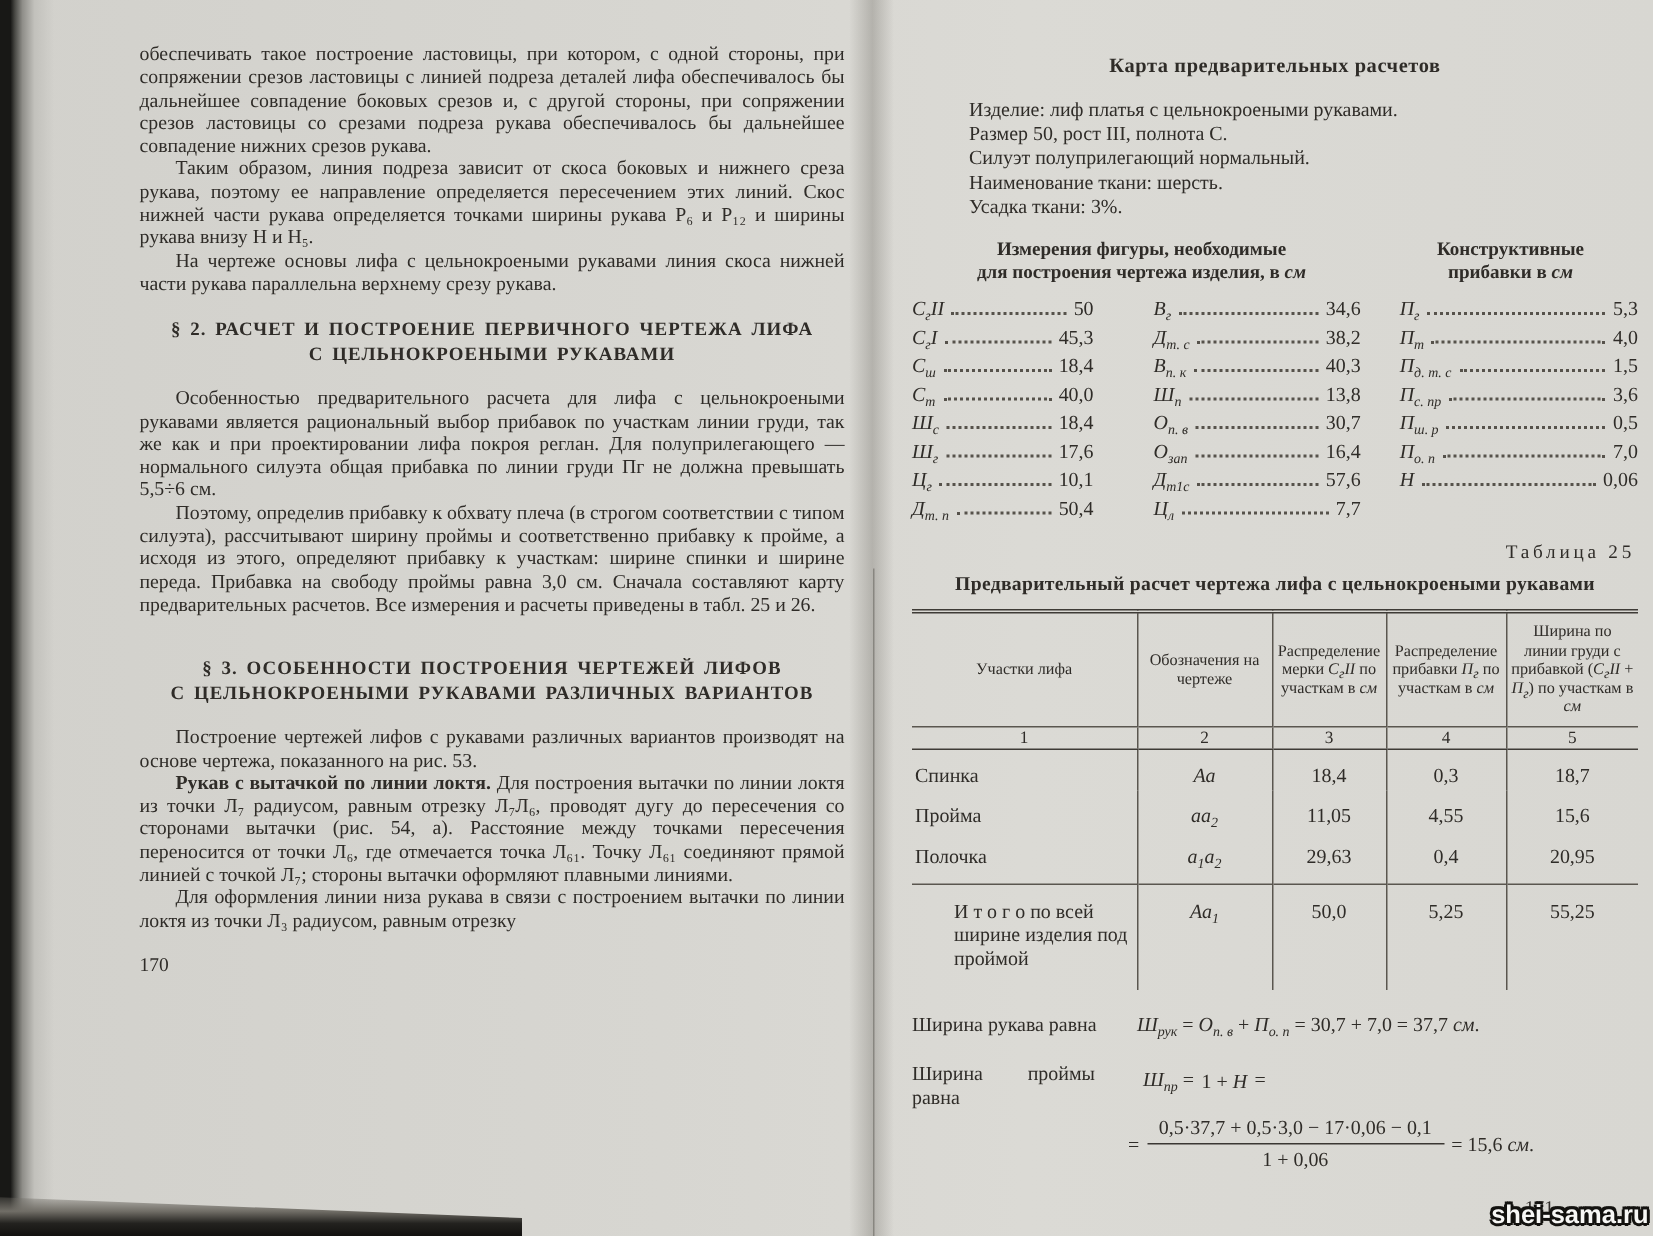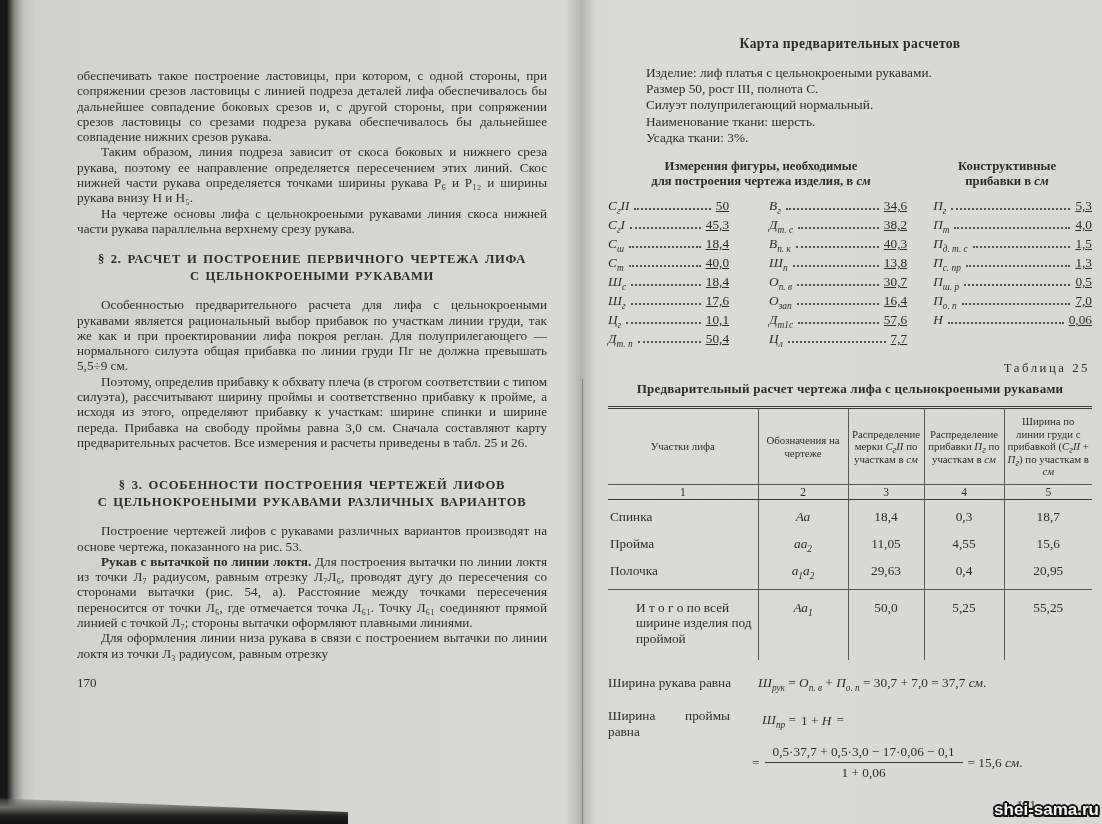--- a/index.html
+++ b/index.html
@@ -10,21 +10,21 @@
   .edge-left{position:absolute;left:0;top:0;bottom:0;width:36px;
         background:linear-gradient(90deg,#181816 0px,#181816 7px,#4a4a46 10px,#8f8e89 15px,#c2c1bc 23px,rgba(216,215,210,0) 36px);}
   .edge-bottom{position:absolute;left:0;bottom:0;width:348px;height:30px;
         background:linear-gradient(to bottom,rgba(0,0,0,0) 0%,#716e67 45%,#23221f 72%,#12110f 100%);
         clip-path:polygon(0 14%,100% 60%,100% 100%,0 100%);}
   .gutter{position:absolute;left:566px;top:0;bottom:0;width:30px;
         background:linear-gradient(90deg,rgba(0,0,0,0),rgba(110,107,100,.35) 52%,rgba(0,0,0,0));}
   .gutter-line{position:absolute;left:582px;top:46%;bottom:0;width:1px;background:rgba(80,78,72,.45);}
 
   .page{position:absolute;color:#2f2c28;}
-  .page-left{left:77px;top:28px;width:470px;margin-top:40px;}
+  .page-left{left:93px;top:28px;width:470px;}
   .page-right{left:608px;top:30px;width:484px;}
 
   
   .body-text p{margin:0;font-size:13.2px;line-height:15.3px;text-align:justify;text-indent:24px;}
   .body-text p.noindent{text-indent:0;}
   .sec{text-align:center;font-weight:700;font-size:12.6px;line-height:16.5px;
        letter-spacing:.7px;word-spacing:2px;margin:15px 6px 13px;}
   .sec2{margin-top:27px;}
   .pagenum-l{margin-top:14px;font-size:13px;}
   .bold-lead{font-weight:700;}
@@ -34,21 +34,21 @@
   .rp-info{margin:13px 0 0 38px;font-size:13.3px;line-height:16.2px;}
   .meas-heads{display:flex;margin-top:13px;font-weight:700;font-size:12.7px;line-height:15px;text-align:center;}
   .mh-left{width:306px;}
   .mh-right{margin-left:auto;width:170px;}
   .meas-grid{display:flex;margin-top:9px;font-size:13.3px;gap:26px;}
   .mcol1{width:128px;}
   .mcol2{width:146px;margin-left:14px;}
   .mcol3{width:168px;margin-left:auto;}
   .mrow{display:flex;align-items:baseline;height:19px;}
   .dots{flex:1;border-bottom:2px dotted #56524b;margin:0 5px 3px 5px;min-width:10px;}
-  .mv{text-align:right;white-space:nowrap;text-decoration:underline;}
+  .mv{text-align:right;white-space:nowrap;}
   sub{font-size:9.3px;font-style:italic;line-height:0;}
   .it{font-style:italic;}
 
   .tbl-cap{text-align:right;font-size:12.8px;letter-spacing:2.5px;margin-top:11px;padding-right:2px;}
   .tbl-title{text-align:center;font-weight:700;font-size:13.1px;margin-top:5px;letter-spacing:.2px;}
   table.calc{width:100%;border-collapse:collapse;margin-top:9px;border-top:3px double #3e3b36;}
   table.calc th,table.calc td{border-left:1px solid #5a564f;padding:2px 4px;}
   table.calc th:first-child,table.calc td:first-child{border-left:none;}
   table.calc th{font-weight:400;font-size:10.8px;line-height:12.6px;text-align:center;vertical-align:middle;padding:6px 3px;}
   tr.nums td{border-top:1px solid #5a564f;border-bottom:1.8px solid #3e3b36;font-size:11.5px;text-align:center;padding:1px;}
@@ -83,21 +83,21 @@
   <div class="gutter-line"></div>
 
   <div class="page page-left body-text">
     <p class="noindent">обеспечивать такое построение ластовицы, при котором, с одной стороны, при сопряжении срезов ластовицы с линией подреза деталей лифа обеспечивалось бы дальнейшее совпадение боковых срезов и, с другой стороны, при сопряжении срезов ластовицы со срезами подреза рукава обеспечивалось бы дальнейшее совпадение нижних срезов рукава.</p>
     <p>Таким образом, линия подреза зависит от скоса боковых и нижнего среза рукава, поэтому ее направление определяется пересечением этих линий. Скос нижней части рукава определяется точками ширины рукава Р₆ и Р₁₂ и ширины рукава внизу Н и Н₅.</p>
     <p>На чертеже основы лифа с цельнокроеными рукавами линия скоса нижней части рукава параллельна верхнему срезу рукава.</p>
     <div class="sec">
       <span>§ 2. РАСЧЕТ И ПОСТРОЕНИЕ ПЕРВИЧНОГО ЧЕРТЕЖА ЛИФА</span><br>
       <span>С ЦЕЛЬНОКРОЕНЫМИ РУКАВАМИ</span>
     </div>
-    <p>Особенностью предварительного расчета для лифа с цельнокроеными рукавами является рациональный выбор прибавок по участкам линии груди, так же как и при проектировании лифа покроя реглан. Для полуприлегающего — нормального силуэта общая прибавка по линии груди Пг не должна превышать 5,5÷9 см.</p>
+    <p>Особенностью предварительного расчета для лифа с цельнокроеными рукавами является рациональный выбор прибавок по участкам линии груди, так же как и при проектировании лифа покроя реглан. Для полуприлегающего — нормального силуэта общая прибавка по линии груди Пг не должна превышать 5,5÷6 см.</p>
     <p>Поэтому, определив прибавку к обхвату плеча (в строгом соответствии с типом силуэта), рассчитывают ширину проймы и соответственно прибавку к пройме, а исходя из этого, определяют прибавку к участкам: ширине спинки и ширине переда. Прибавка на свободу проймы равна 3,0 см. Сначала составляют карту предварительных расчетов. Все измерения и расчеты приведены в табл. 25 и 26.</p>
     <div class="sec sec2">
       <span>§ 3. ОСОБЕННОСТИ ПОСТРОЕНИЯ ЧЕРТЕЖЕЙ ЛИФОВ</span><br>
       <span>С ЦЕЛЬНОКРОЕНЫМИ РУКАВАМИ РАЗЛИЧНЫХ ВАРИАНТОВ</span>
     </div>
     <p>Построение чертежей лифов с рукавами различных вариантов производят на основе чертежа, показанного на рис. 53.</p>
     <p><span class="bold-lead">Рукав с вытачкой по линии локтя.</span><span> Для построения вытачки по линии локтя из точки Л₇ радиусом, равным отрезку Л₇Л₆, проводят дугу до пересечения со сторонами вытачки (рис. 54, а). Расстояние между точками пересечения переносится от точки Л₆, где отмечается точка Л₆₁. Точку Л₆₁ соединяют прямой линией с точкой Л₇; стороны вытачки оформляют плавными линиями.</span></p>
     <p>Для оформления линии низа рукава в связи с построением вытачки по линии локтя из точки Л₃ радиусом, равным отрезку</p>
     <div class="pagenum-l">170</div>
   </div>
@@ -220,21 +220,21 @@
             <span class="mv">4,0</span>
           </div>
         <div class="mrow">
             <span class="ml"><span class="it">П</span><sub>д. т. с</sub></span>
             <span class="dots"></span>
             <span class="mv">1,5</span>
           </div>
         <div class="mrow">
             <span class="ml"><span class="it">П</span><sub>с. пр</sub></span>
             <span class="dots"></span>
-            <span class="mv">1,3</span>
+            <span class="mv">3,6</span>
           </div>
         <div class="mrow">
             <span class="ml"><span class="it">П</span><sub>ш. р</sub></span>
             <span class="dots"></span>
             <span class="mv">0,5</span>
           </div>
         <div class="mrow">
             <span class="ml"><span class="it">П</span><sub>о. п</sub></span>
             <span class="dots"></span>
             <span class="mv">7,0</span>

